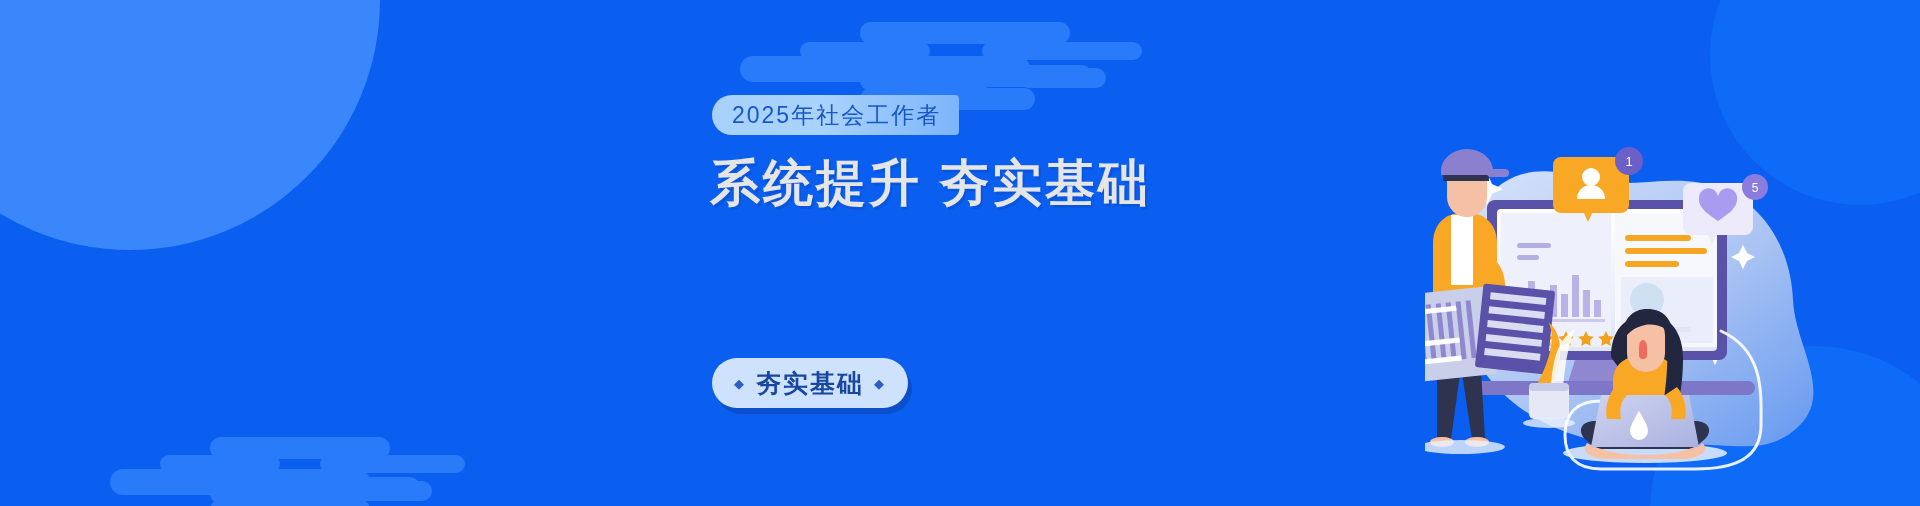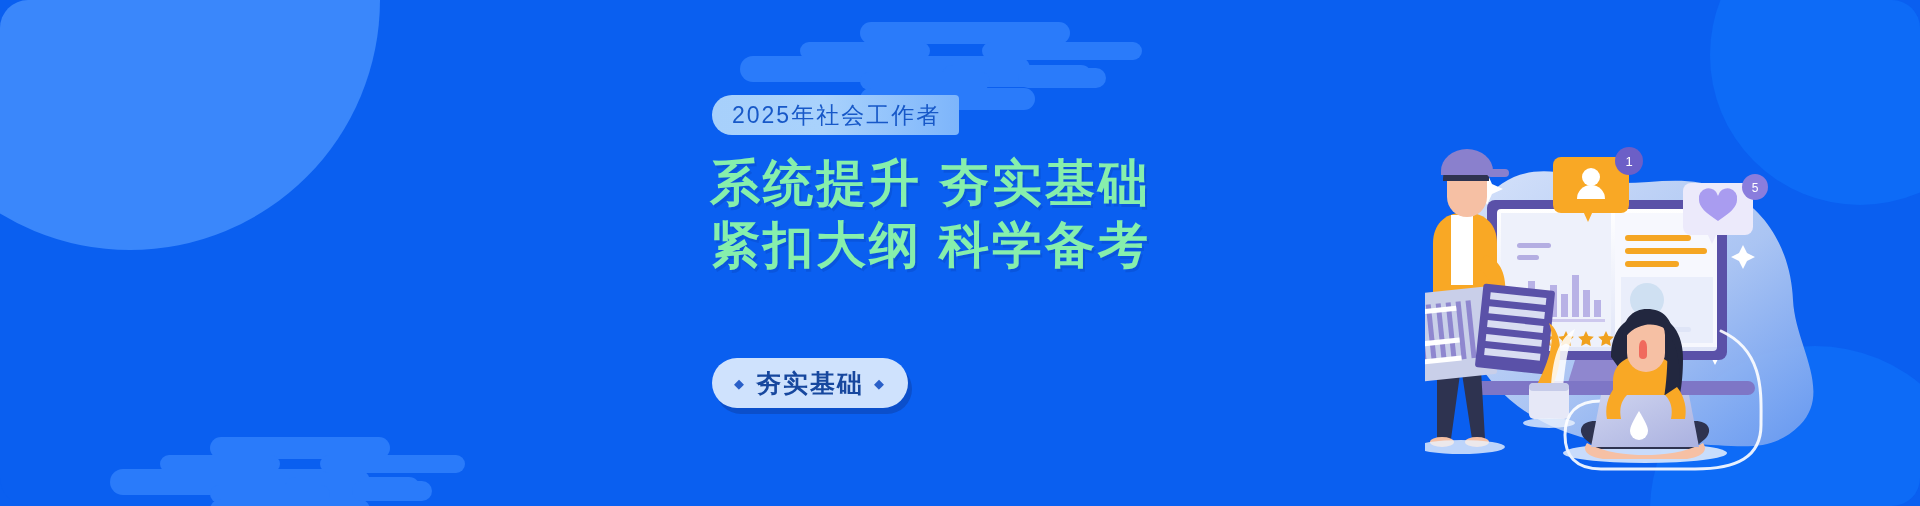--- a/index.html
+++ b/index.html
@@ -4,21 +4,20 @@
 <style>
   html,body{margin:0;padding:0;}
   body{
     width:1920px;height:506px;overflow:hidden;
     font-family:"Liberation Sans","DejaVu Sans",sans-serif;
     background:#0a5ff0;
   }
   .banner{
     position:relative;width:1920px;height:506px;overflow:hidden;
     background:#0a5ff0;
-    border-radius:28px;
   }
 
   
   .bg-circle-tl{
     position:absolute;left:-120px;top:-250px;width:500px;height:500px;
     border-radius:50%;background:#3a87fb;
   }
   .bg-circle-tr{
     position:absolute;right:-90px;top:-95px;width:300px;height:300px;
     border-radius:50%;background:#0d6bf7;
@@ -64,21 +63,21 @@
     padding:0 18px 0 20px;
     border-radius:20px 4px 4px 20px;
     background:linear-gradient(90deg,#a7d0fb 0%,#a9d2fc 45%,#7db5fb 100%);
     color:#1758c8;
     font-size:23px;letter-spacing:2px;font-weight:400;
     white-space:nowrap;
   }
 
   .headline{
     position:absolute;left:710px;top:152px;
-    color:#86efac;font-size:50px;font-weight:bold;
+    color:#e5e5e5;font-size:50px;font-weight:bold;
     line-height:62px;letter-spacing:3px;white-space:nowrap;
     text-shadow:2px 3px 0 rgba(10,70,190,.35);
   }
   .headline .ln{display:block;}
 
   .cta{
     position:absolute;left:712px;top:358px;
     width:196px;height:50px;
     border-radius:25px;
     background:#cfe2fd;
@@ -124,21 +123,20 @@
   </div>
 
   <div class="content">
 
     <div class="tag">
       <span>2025年社会工作者</span>
     </div>
 
     <div class="headline">
       <span class="ln">系统提升 夯实基础</span>
-      <span class="ln">紧扣大纲 科学备考</span>
     </div>
 
     <div class="cta">
       <span class="dia">◆</span>
       <span>夯实基础</span>
       <span class="dia">◆</span>
     </div>
   </div>
 
   <div class="illus">

